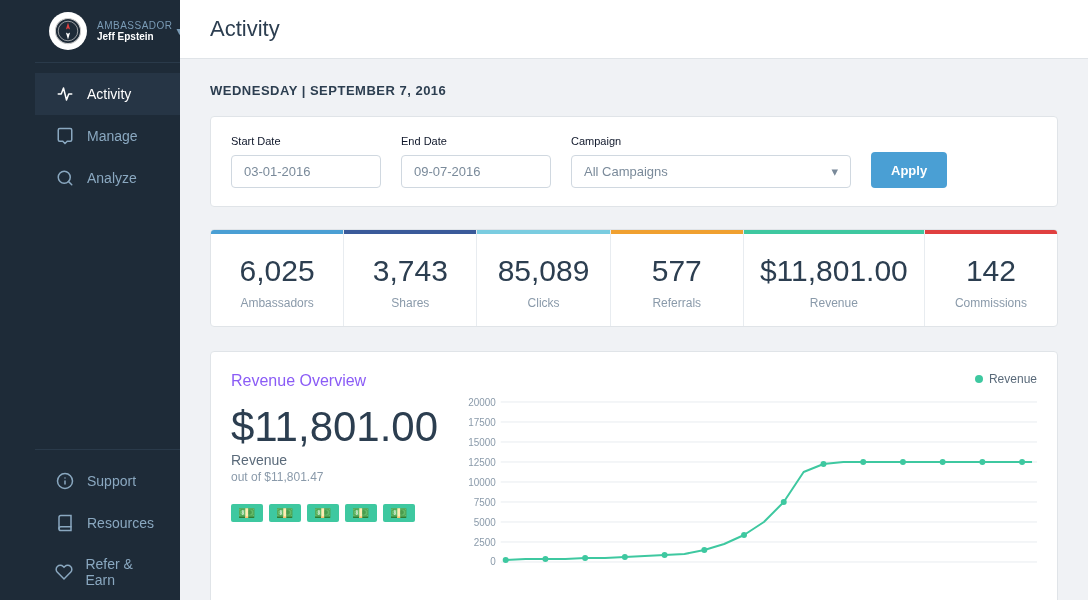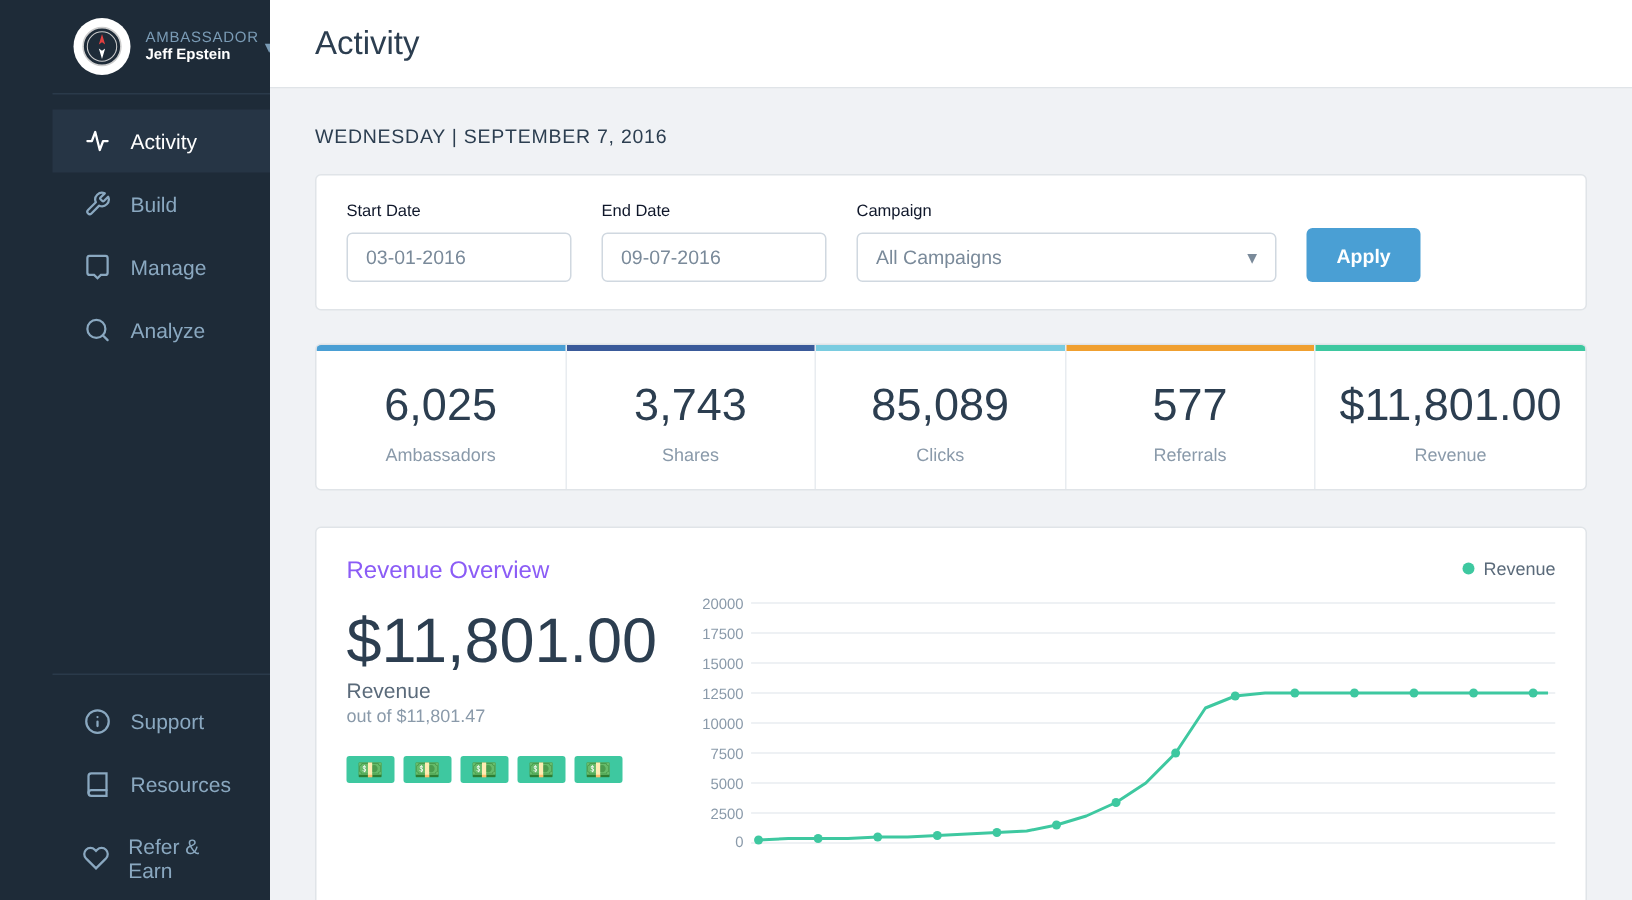--- a/index.html
+++ b/index.html
@@ -70,21 +70,21 @@
     }
     .main-header-title {
       font-size: 22px;
       color: #2c3e50;
       font-weight: 400;
     }
     .main-content { padding: 24px 30px; flex: 1; }
 
     .date-label {
       font-size: 13px;
-      font-weight: 400;
+      font-weight: 700;
       color: #2c3e50;
       letter-spacing: 0.5px;
       margin-bottom: 18px;
     }
 
     
     .filter-bar {
       background: #fff;
       border: 1px solid #e0e4e8;
       border-radius: 4px;
@@ -246,28 +246,20 @@
       <span class="sidebar-item-icon">
         <svg viewBox="0 0 24 24">
             <path d="M3 12h4l3-8 4 16 3-8h4" stroke="currentColor" stroke-width="2" fill="none" stroke-linecap="round" stroke-linejoin="round"></path>
           </svg>
       </span>
       <span>Activity</span>
     </a>
     <a class="sidebar-item">
       <span class="sidebar-item-icon">
         <svg viewBox="0 0 24 24">
-            <path d="M14.7 6.3a1 1 0 000 1.4l1.6 1.6a1 1 0 001.4 0l3.77-3.77a6 6 0 01-7.94 7.94l-6.91 6.91a2.12 2.12 0 01-3-3l6.91-6.91a6 6 0 017.94-7.94l-3.76 3.76z" stroke="currentColor" stroke-width="2" fill="none" stroke-linecap="round" stroke-linejoin="round"></path>
-          </svg>
-      </span>
-      <span>Build</span>
-    </a>
-    <a class="sidebar-item">
-      <span class="sidebar-item-icon">
-        <svg viewBox="0 0 24 24">
             <path d="M12 22l-3-3H5a2 2 0 01-2-2V4a2 2 0 012-2h14a2 2 0 012 2v13a2 2 0 01-2 2h-4l-3 3z" stroke="currentColor" stroke-width="2" fill="none" stroke-linecap="round"></path>
           </svg>
       </span>
       <span>Manage</span>
     </a>
     <a class="sidebar-item">
       <span class="sidebar-item-icon">
         <svg viewBox="0 0 24 24">
             <circle cx="11" cy="11" r="8" stroke="currentColor" stroke-width="2" fill="none"></circle>
             <path d="M21 21l-4.35-4.35" stroke="currentColor" stroke-width="2" stroke-linecap="round"></path>
@@ -352,20 +344,25 @@
       </div>
       <div class="stat-card">
         <div class="stat-bar" style="background:#f0a030;"></div>
         <div class="stat-value">577</div>
         <div class="stat-label">Referrals</div>
       </div>
       <div class="stat-card">
         <div class="stat-bar" style="background:#3ec8a0;"></div>
         <div class="stat-value">$11,801.00</div>
         <div class="stat-label">Revenue</div>
+      </div>
+      <div class="stat-card">
+        <div class="stat-bar" style="background:#e04040;"></div>
+        <div class="stat-value">142</div>
+        <div class="stat-label">Commissions</div>
       </div>
     </div>
 
     <div class="revenue-section">
       <div class="revenue-left">
         <div class="revenue-section-title">Revenue Overview</div>
         <div class="revenue-amount">$11,801.00</div>
         <div class="revenue-subtitle">Revenue</div>
         <div class="revenue-out-of">out of $11,801.47</div>
         <div class="money-icons">

